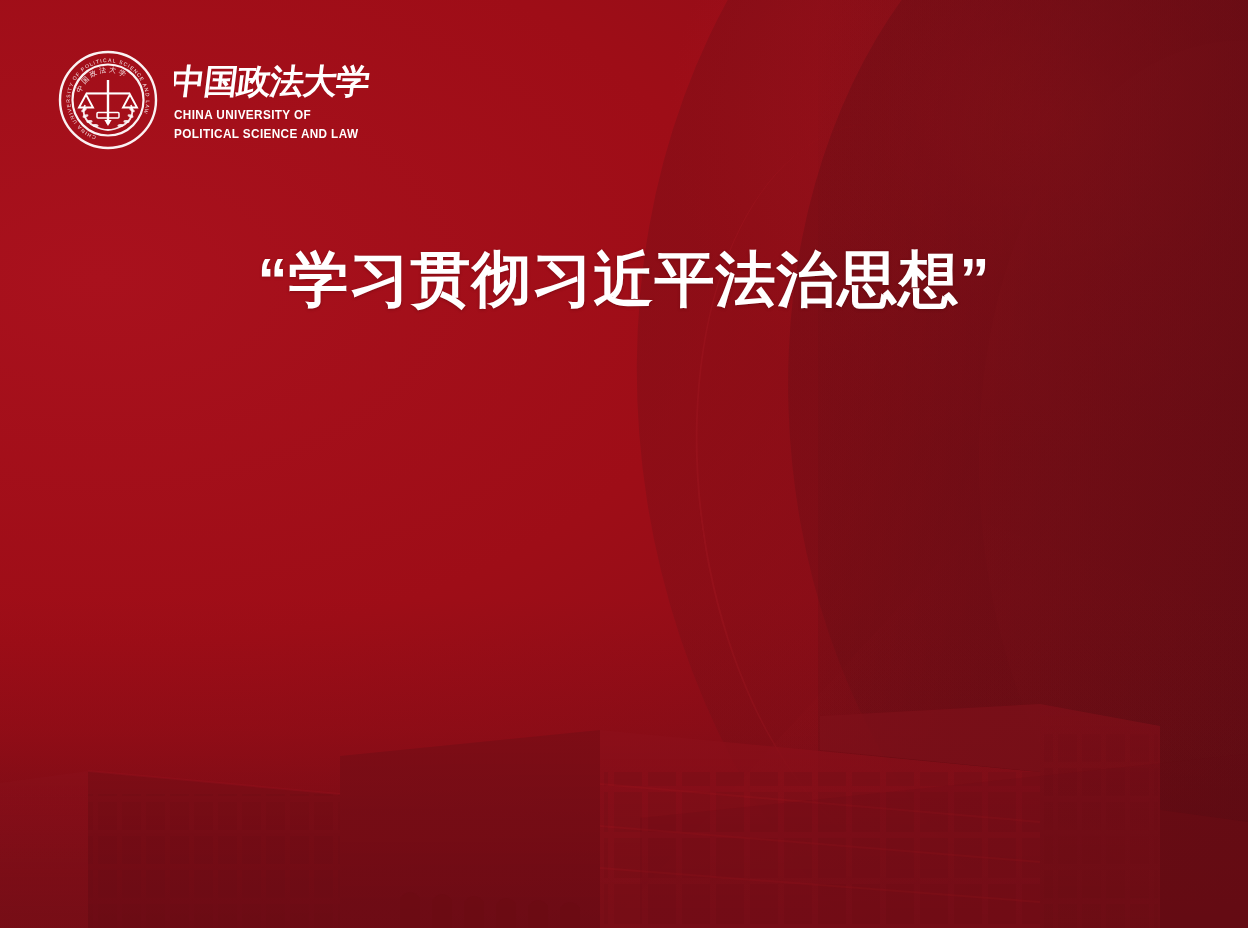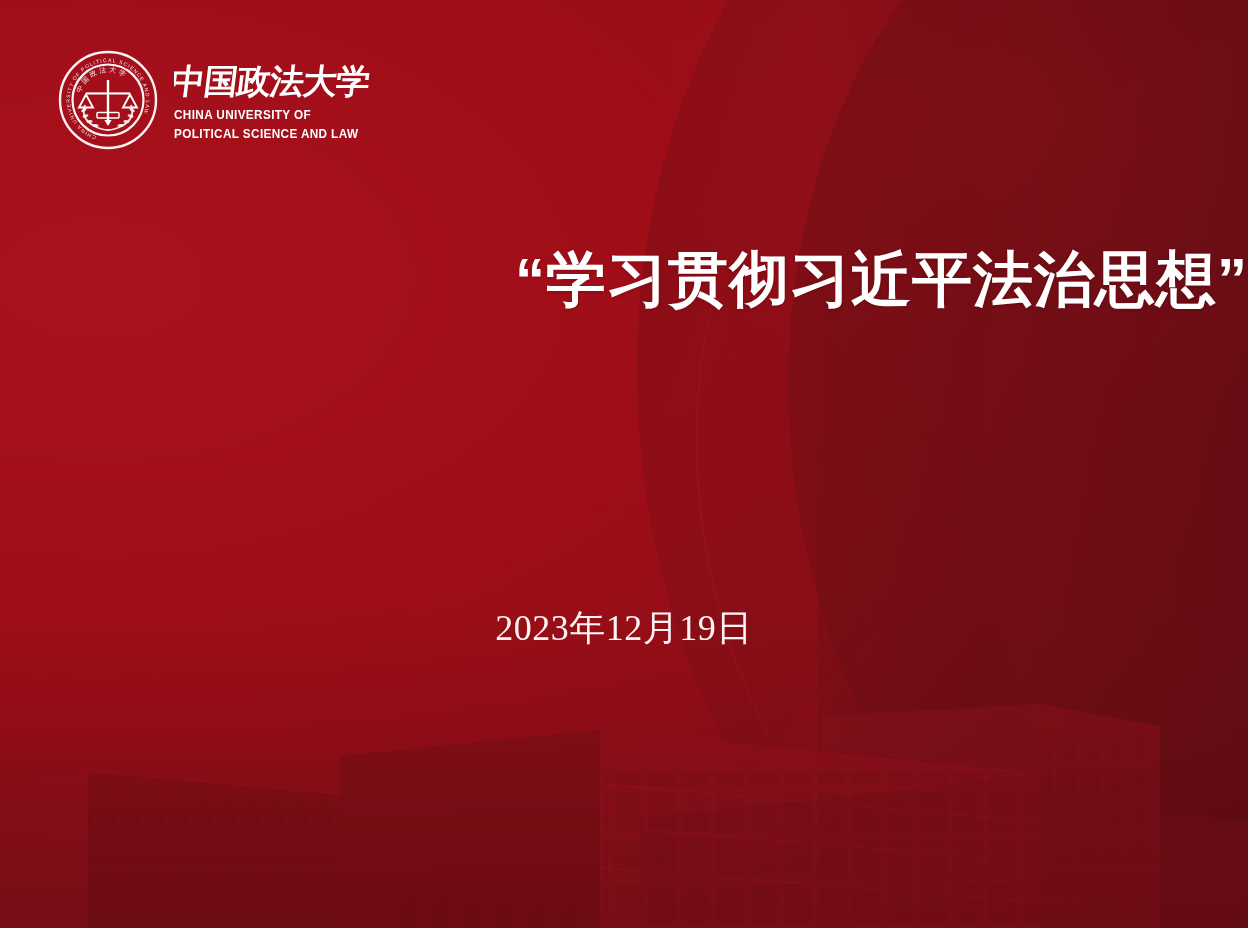--- a/index.html
+++ b/index.html
@@ -127,21 +127,20 @@
   }
   .title-line1 {
     color: #ffffff;
     font-size: 60px;
     font-weight: bold;
     line-height: 84px;
     letter-spacing: 1px;
     font-family: "Liberation Sans", "DejaVu Sans", sans-serif;
     text-shadow: 0 1px 3px rgba(70,6,11,0.35);
     white-space: nowrap;
-    text-align: right;
   }
   .title-line2 {
     color: #ffffff;
     font-size: 56px;
     font-weight: bold;
     line-height: 80px;
     letter-spacing: 2px;
     margin-top: 28px;
     font-family: "Liberation Sans", "DejaVu Sans", sans-serif;
     text-shadow: 0 1px 3px rgba(70,6,11,0.35);
@@ -281,15 +280,14 @@
       </svg>
       <div class="wordmark-en">CHINA UNIVERSITY OF</div>
       <div class="wordmark-en">POLITICAL SCIENCE AND LAW</div>
     </div>
   </div>
 
   <div class="title-wrap">
     <div class="title-line1">“学习贯彻习近平法治思想”</div>
   </div>
 
-  <div class="date-line">2023年12月19日</div>
 
 </div>
 
 </body></html>

